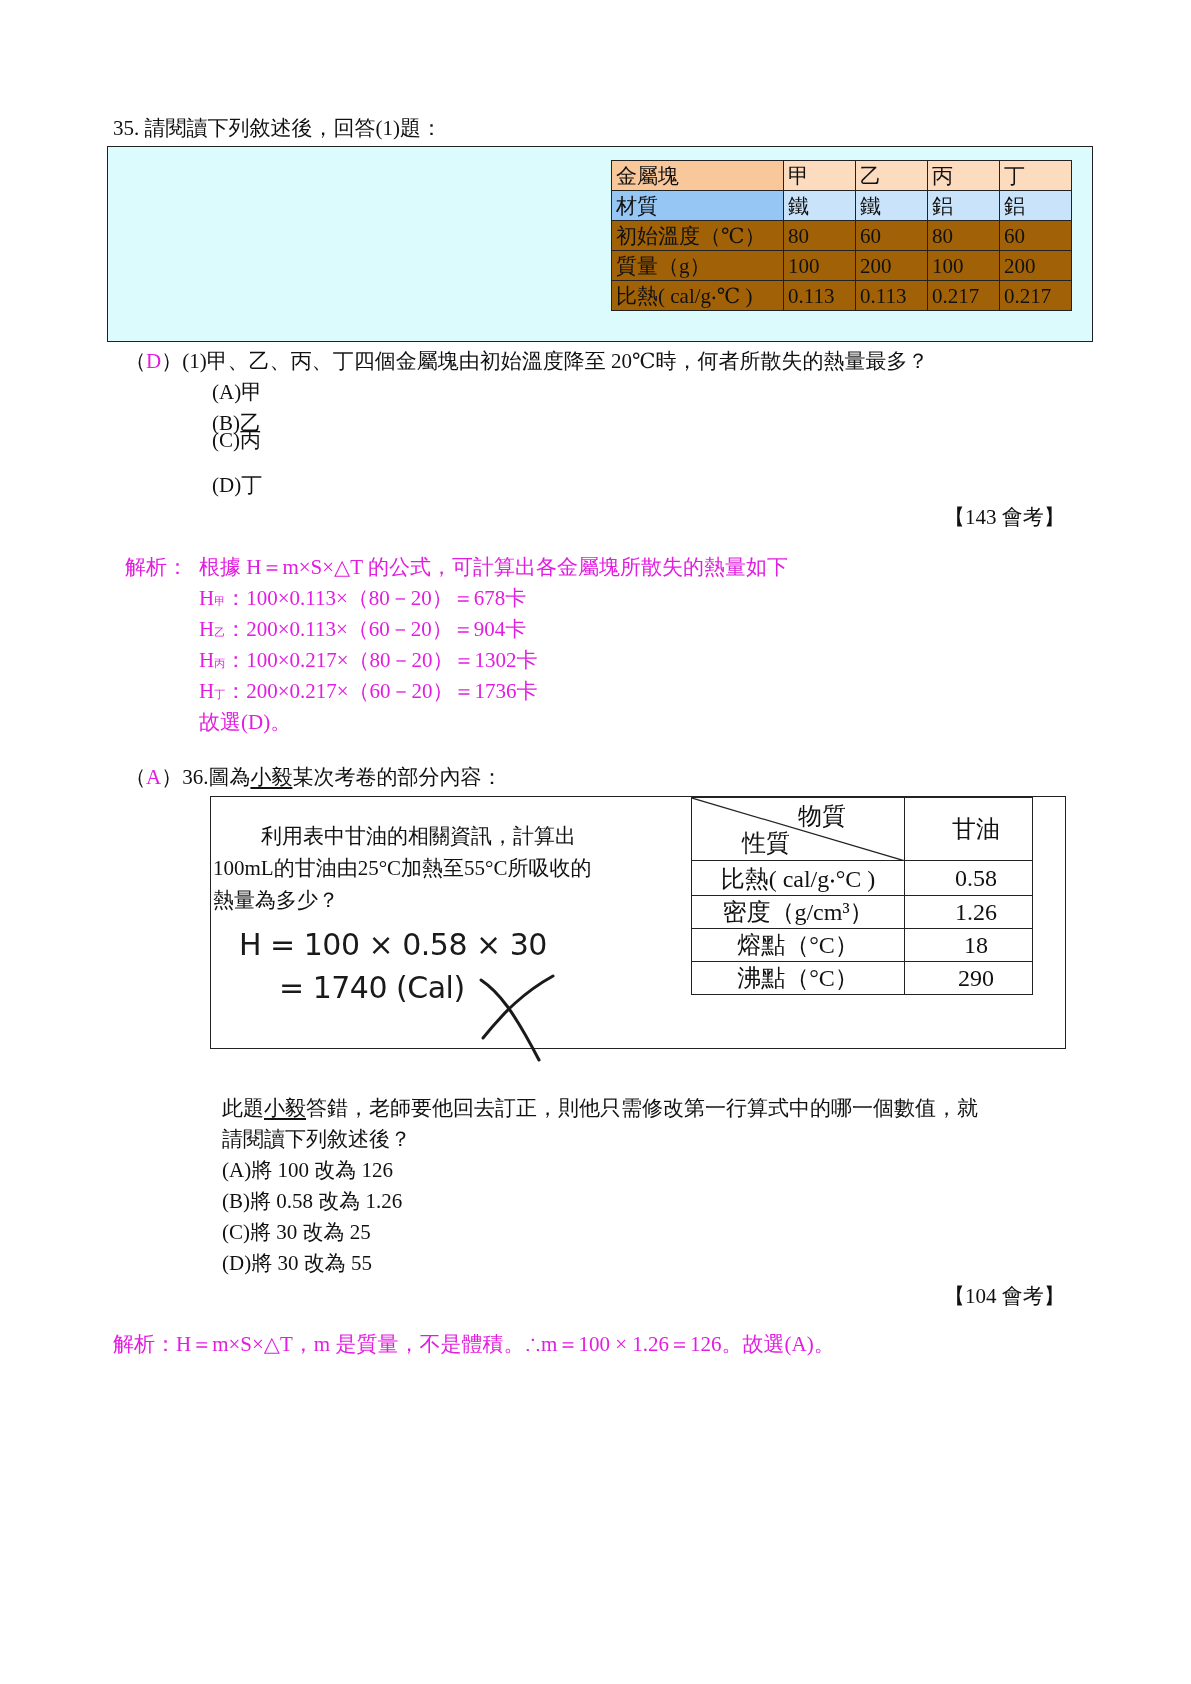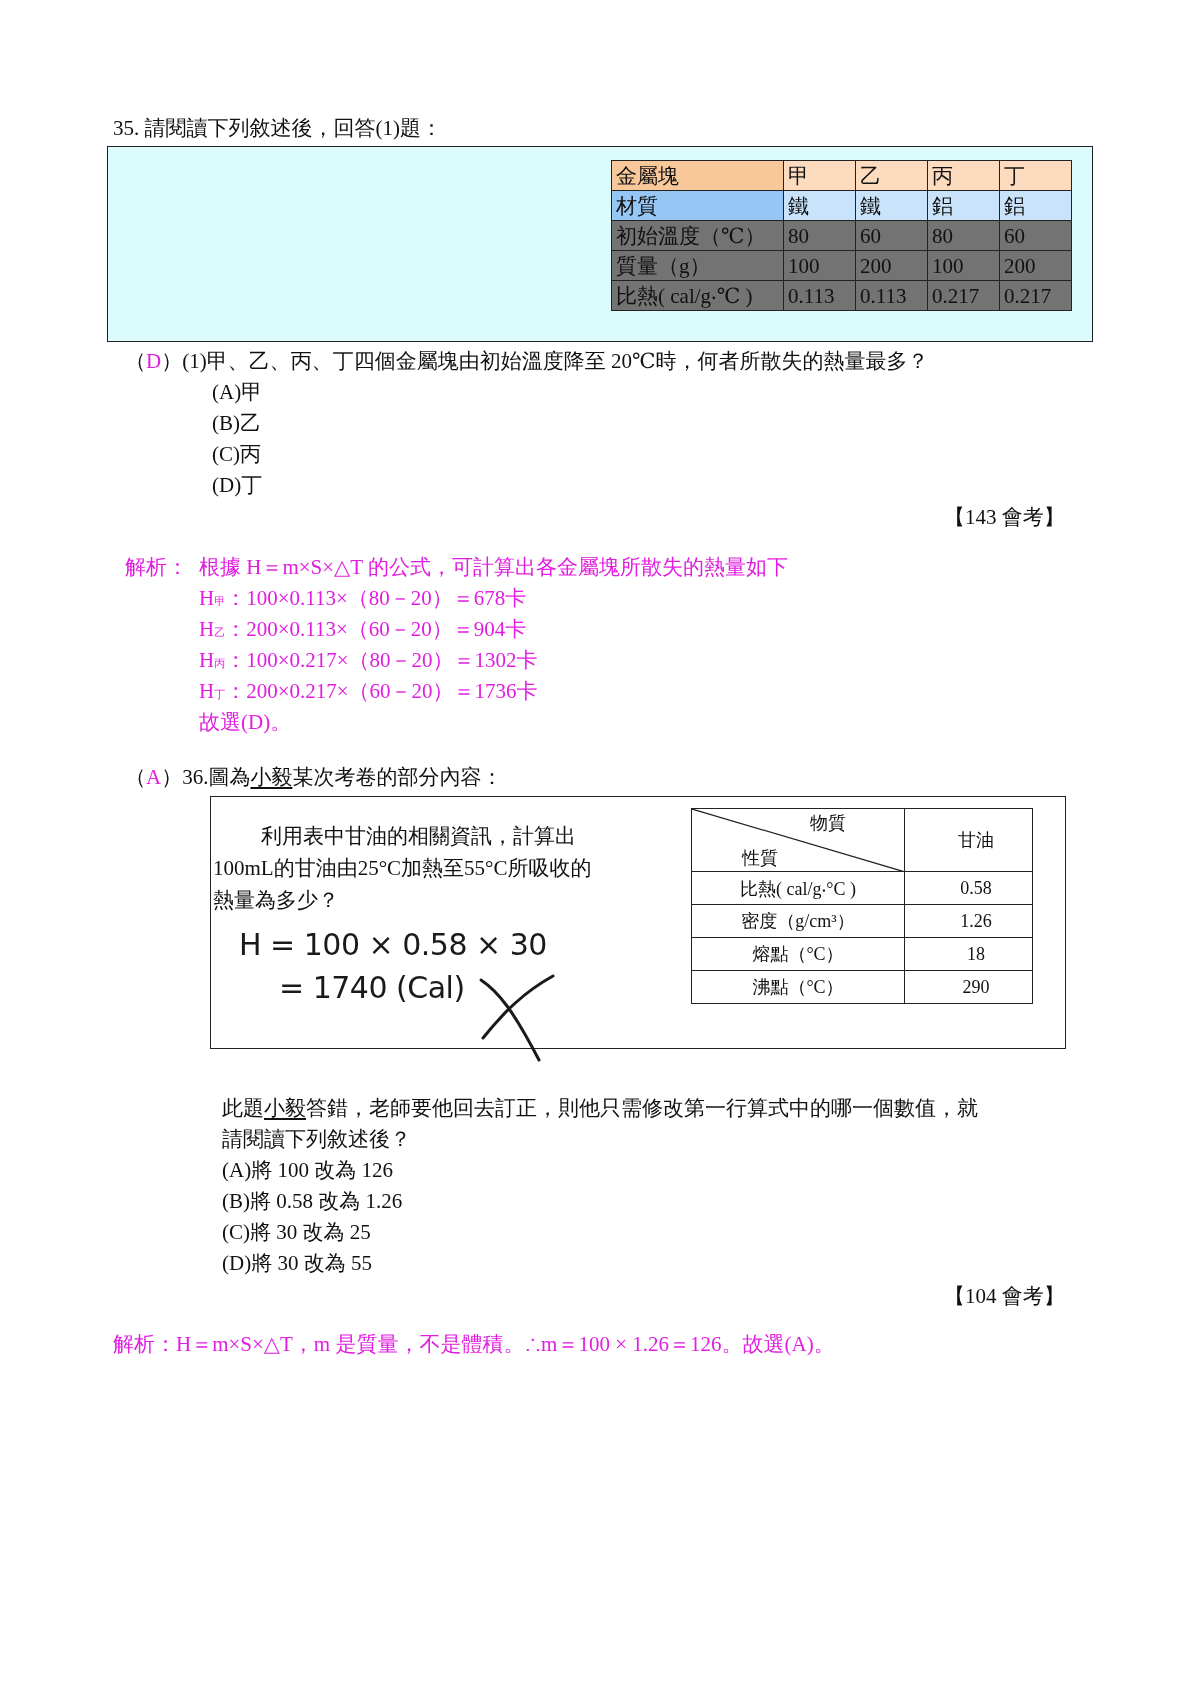--- a/index.html
+++ b/index.html
@@ -23,21 +23,21 @@
     letter-spacing: 0.3px;
   }
   .box35-text .indent { display: inline-block; width: 48px; }
 
   table.metal {
     position: absolute; left: 503px; top: 13px;
     border-collapse: collapse; font-size: 21px;
   }
   table.metal td {
     border: 1.5px solid #222; height: 30px; padding: 0 4px; box-sizing: border-box;
-    background: #737373; line-height: 28px;
+    background: #a16207; line-height: 28px;
   }
   table.metal td.c0 { width: 172px; }
   table.metal td.c1 { width: 72px; }
   table.metal tr.r-orange td { background: #fddbbf; }
   table.metal tr.r-orange td.c0 { background: #f8c79a; }
   table.metal tr.r-blue td { background: #c9e3fb; }
   table.metal tr.r-blue td.c0 { background: #96c7f4; }
 
   .q1 { left: 125px; top: 347px; }
   .opt { left: 212px; }
@@ -56,22 +56,22 @@
     position: absolute; left: 2px; top: 23px; width: 452px; white-space: normal;
     line-height: 32px; font-size: 21px;
   }
   .box36-text .indent { display: inline-block; width: 48px; }
   .hand {
     position: absolute; font-family: "DejaVu Sans", sans-serif; font-size: 30px;
     color: #1a1a1a; white-space: nowrap; letter-spacing: -0.5px;
   }
 
   table.gly {
-    position: absolute; left: 480px; top: 11px;
-    border-collapse: collapse; font-size: 18px;
+    position: absolute; left: 480px; top: 0;
+    border-collapse: collapse; font-size: 24px;
   }
   table.gly td {
     border: 1.5px solid #222; height: 33px; padding: 0; box-sizing: border-box;
     text-align: center;
   }
   table.gly td.k { width: 213px; }
   table.gly td.v { width: 128px; padding-left: 15px; }
   table.gly td.diag { height: 63px; position: relative; }
   .diag-top { position: absolute; right: 58px; top: 2px; }
   .diag-bot { position: absolute; left: 50px; bottom: 1px; }
@@ -123,21 +123,21 @@
     </tr>
   </tbody>
     </table>
 </div>
 
 <div class="abs q1">
   <span>（</span><span class="magenta">D</span><span>）</span><span>(1)甲、乙、丙、丁四個金屬塊由初始溫度降至 20℃時，何者所散失的熱量最多？</span>
 </div>
 <div class="abs opt" style="top:378px">(A)甲</div>
 <div class="abs opt" style="top:409px">(B)乙</div>
-<div class="abs opt" style="top:440px">(C)丙</div>
+<div class="abs opt" style="top:426px">(C)丙</div>
 <div class="abs opt" style="top:471px">(D)丁</div>
 <div class="abs src" style="top:503px">【143 會考】</div>
 
 <div class="abs magenta ana" style="left:113px; top:551px">解析：</div>
 <div class="abs magenta ana" style="left:187px; top:551px">根據 H＝m×S×△T 的公式，可計算出各金屬塊所散失的熱量如下</div>
 <div class="abs magenta ana" style="left:187px; top:582px"><span>H</span><span style="font-size:11px">甲</span><span>：100×0.113×（80－20）＝678卡</span></div>
 <div class="abs magenta ana" style="left:187px; top:613px"><span>H</span><span style="font-size:11px">乙</span><span>：200×0.113×（60－20）＝904卡</span></div>
 <div class="abs magenta ana" style="left:187px; top:644px"><span>H</span><span style="font-size:11px">丙</span><span>：100×0.217×（80－20）＝1302卡</span></div>
 <div class="abs magenta ana" style="left:187px; top:675px"><span>H</span><span style="font-size:11px">丁</span><span>：200×0.217×（60－20）＝1736卡</span></div>
 <div class="abs magenta ana" style="left:187px; top:706px">故選(D)。</div>

